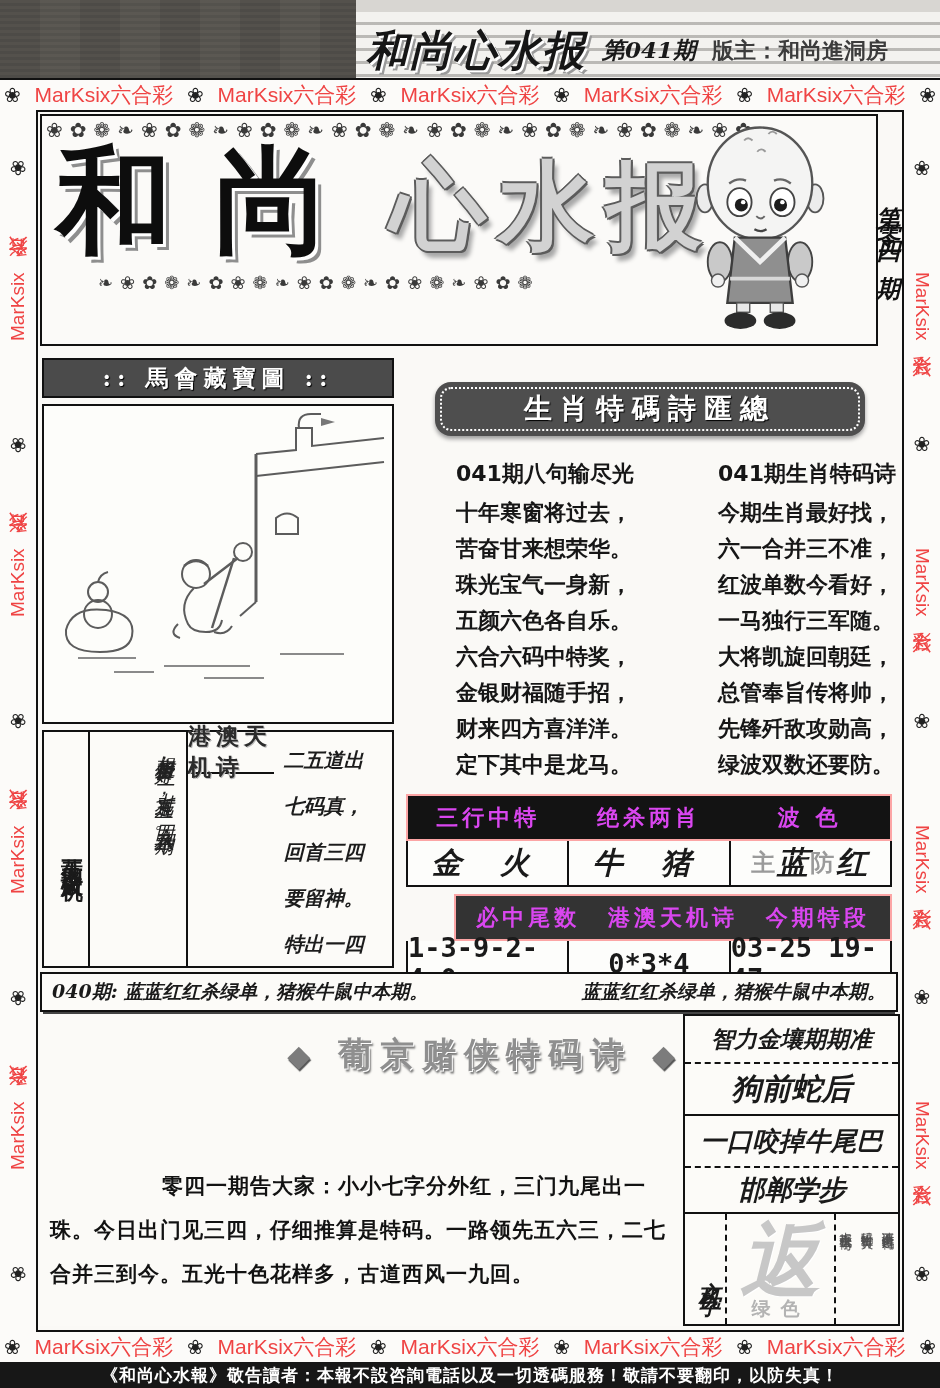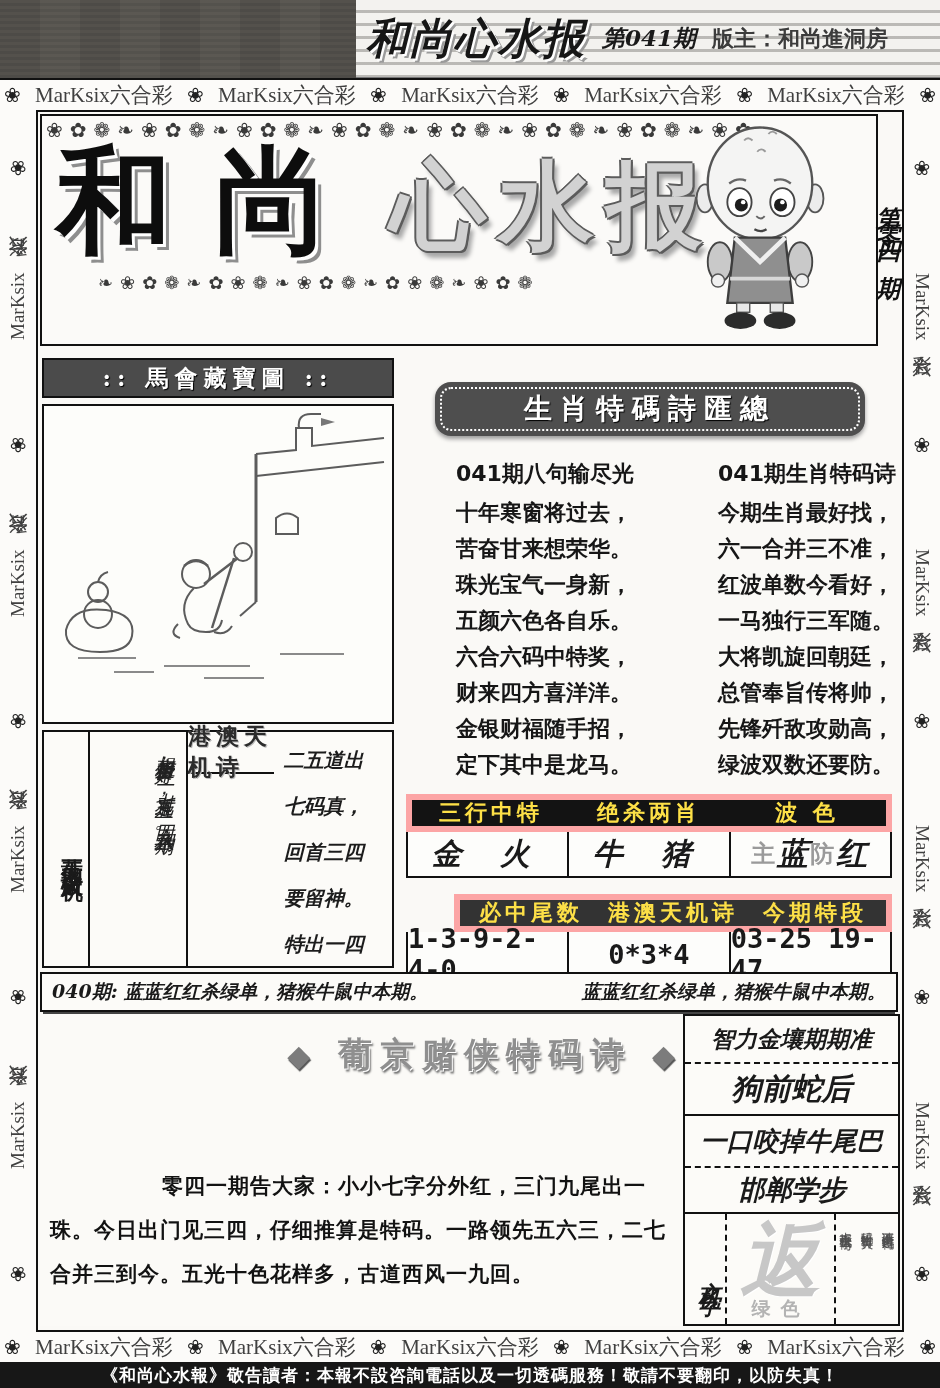--- a/index.html
+++ b/index.html
@@ -13,21 +13,21 @@
   
   .corner-block{
     left:0;top:0;width:356px;height:78px;
     background:
       repeating-linear-gradient(0deg,#8f8d89 0 3px,#9b9893 3px 6px),
       repeating-linear-gradient(90deg,#8a8884 0 40px,#96948f 40px 80px);
     background-blend-mode:multiply;
     border-bottom:1px solid #777;
   }
   .top-header{
-    left:356px;top:0;width:584px;height:78px;
+    left:356px;top:12px;width:584px;height:78px;
     background:
       repeating-linear-gradient(180deg, rgba(150,148,144,0) 0 10px, rgba(140,138,134,.55) 10px 13px),
       #f3f2ef;
     display:flex;align-items:center;gap:16px;padding-left:10px;box-sizing:border-box;
     border-bottom:1px solid #777;
   }
   .th-title{
     font-size:42px;font-weight:bold;font-style:italic;color:#161616;
     text-shadow:2px 2px 0 #fff,4px 4px 0 #9a9a9a;letter-spacing:2px;white-space:nowrap;
   }
@@ -35,21 +35,21 @@
   .th-moderator{font-size:22px;font-weight:bold;color:#3c3c3c;white-space:nowrap;}
 
   
   .border-top,.border-bottom{
     left:0;width:940px;height:32px;background:#fcfbf9;
     display:flex;align-items:center;justify-content:space-between;
     padding:0 4px;box-sizing:border-box;white-space:nowrap;overflow:hidden;
   }
   .border-top{top:78px;border-top:2px solid #111;}
   .border-bottom{top:1332px;border-bottom:2px solid #111;}
-  .brand{font-size:21px;color:#404040;font-family:Liberation Serif, serif;}
+  .brand{font-size:21px;color:#ef4444;font-family:Liberation Sans, sans-serif;}
   .flower{font-size:20px;color:#222;line-height:1;}
   .border-left,.border-right{
     top:110px;width:36px;height:1222px;background:#fcfbf9;
     writing-mode:vertical-rl;display:flex;align-items:center;justify-content:space-around;
     overflow:hidden;
   }
   .border-left{left:0;transform:rotate(180deg);}
   .border-right{left:904px;}
   .border-left .brand,.border-right .brand{font-size:19px;}
 
@@ -127,21 +127,21 @@
   }
   .poems{position:absolute;left:0;top:98px;width:492px;height:336px;display:flex;}
   .poem{font-size:22px;line-height:36px;font-weight:bold;color:#161616;}
   .poem-a{width:252px;padding-left:8px;box-sizing:border-box;}
   .poem-b{flex:1;padding-left:34px;box-sizing:border-box;}
   .poem-title{font-size:22px;font-weight:bold;margin-bottom:2px;font-family:"DejaVu Sans",sans-serif;}
   .poem div{white-space:nowrap;margin-left:44px;}
   .grid{position:absolute;left:2px;width:486px;}
   .grid1{top:436px;}
   .grid2{top:536px;}
-  .grid-head{display:flex;height:38px;border:6px solid #fca5a5;box-sizing:border-box;color:#fde047;font-weight:bold;font-size:22px;letter-spacing:4px;}
+  .grid-head{display:flex;height:47px;border:2px solid #fca5a5;box-sizing:border-box;color:#d946ef;font-weight:bold;font-size:22px;letter-spacing:4px;}
   .grid1 .grid-head{background:#131313;}
   .grid2 .grid-head{background:#333;margin-left:48px;}
   .grid-head>div{flex:1;display:flex;align-items:center;justify-content:center;}
   .grid-vals{display:flex;height:46px;border:2px solid #111;border-top:none;box-sizing:border-box;background:#fdfdfb;}
   .grid-vals>div{flex:1;display:flex;align-items:center;justify-content:center;border-right:2px solid #111;box-sizing:border-box;}
   .grid-vals>div:last-child{border-right:none;}
   .val-callig{font-size:30px;font-weight:bold;font-style:italic;letter-spacing:14px;}
   .val-num{font-family:"DejaVu Sans Mono",monospace;font-size:27px;font-weight:bold;letter-spacing:0;}
   .wave-label{color:#9a9a9a;font-size:24px;font-weight:bold;}
   .wave-strong{font-size:31px;font-weight:bold;font-style:italic;margin:0 2px;}
@@ -324,22 +324,22 @@
   <div class="abs zodiac-panel">
     <div class="zodiac-title">生肖特碼詩匯總</div>
     <div class="poems">
       <div class="poem poem-a">
         <div class="poem-title">041期八句输尽光</div>
         <div>十年寒窗将过去，</div>
         <div>苦奋甘来想荣华。</div>
         <div>珠光宝气一身新，</div>
         <div>五颜六色各自乐。</div>
         <div>六合六码中特奖，</div>
+        <div>金银财福随手招，</div>
         <div>财来四方喜洋洋。</div>
-        <div>金银财福随手招，</div>
         <div>定下其中是龙马。</div>
       </div>
       <div class="poem poem-b">
         <div class="poem-title">041期生肖特码诗</div>
         <div>今期生肖最好找，</div>
         <div>六一合并三不准，</div>
         <div>红波单数今看好，</div>
         <div>一马独行三军随。</div>
         <div>大将凯旋回朝廷，</div>
         <div>总管奉旨传将帅，</div>

